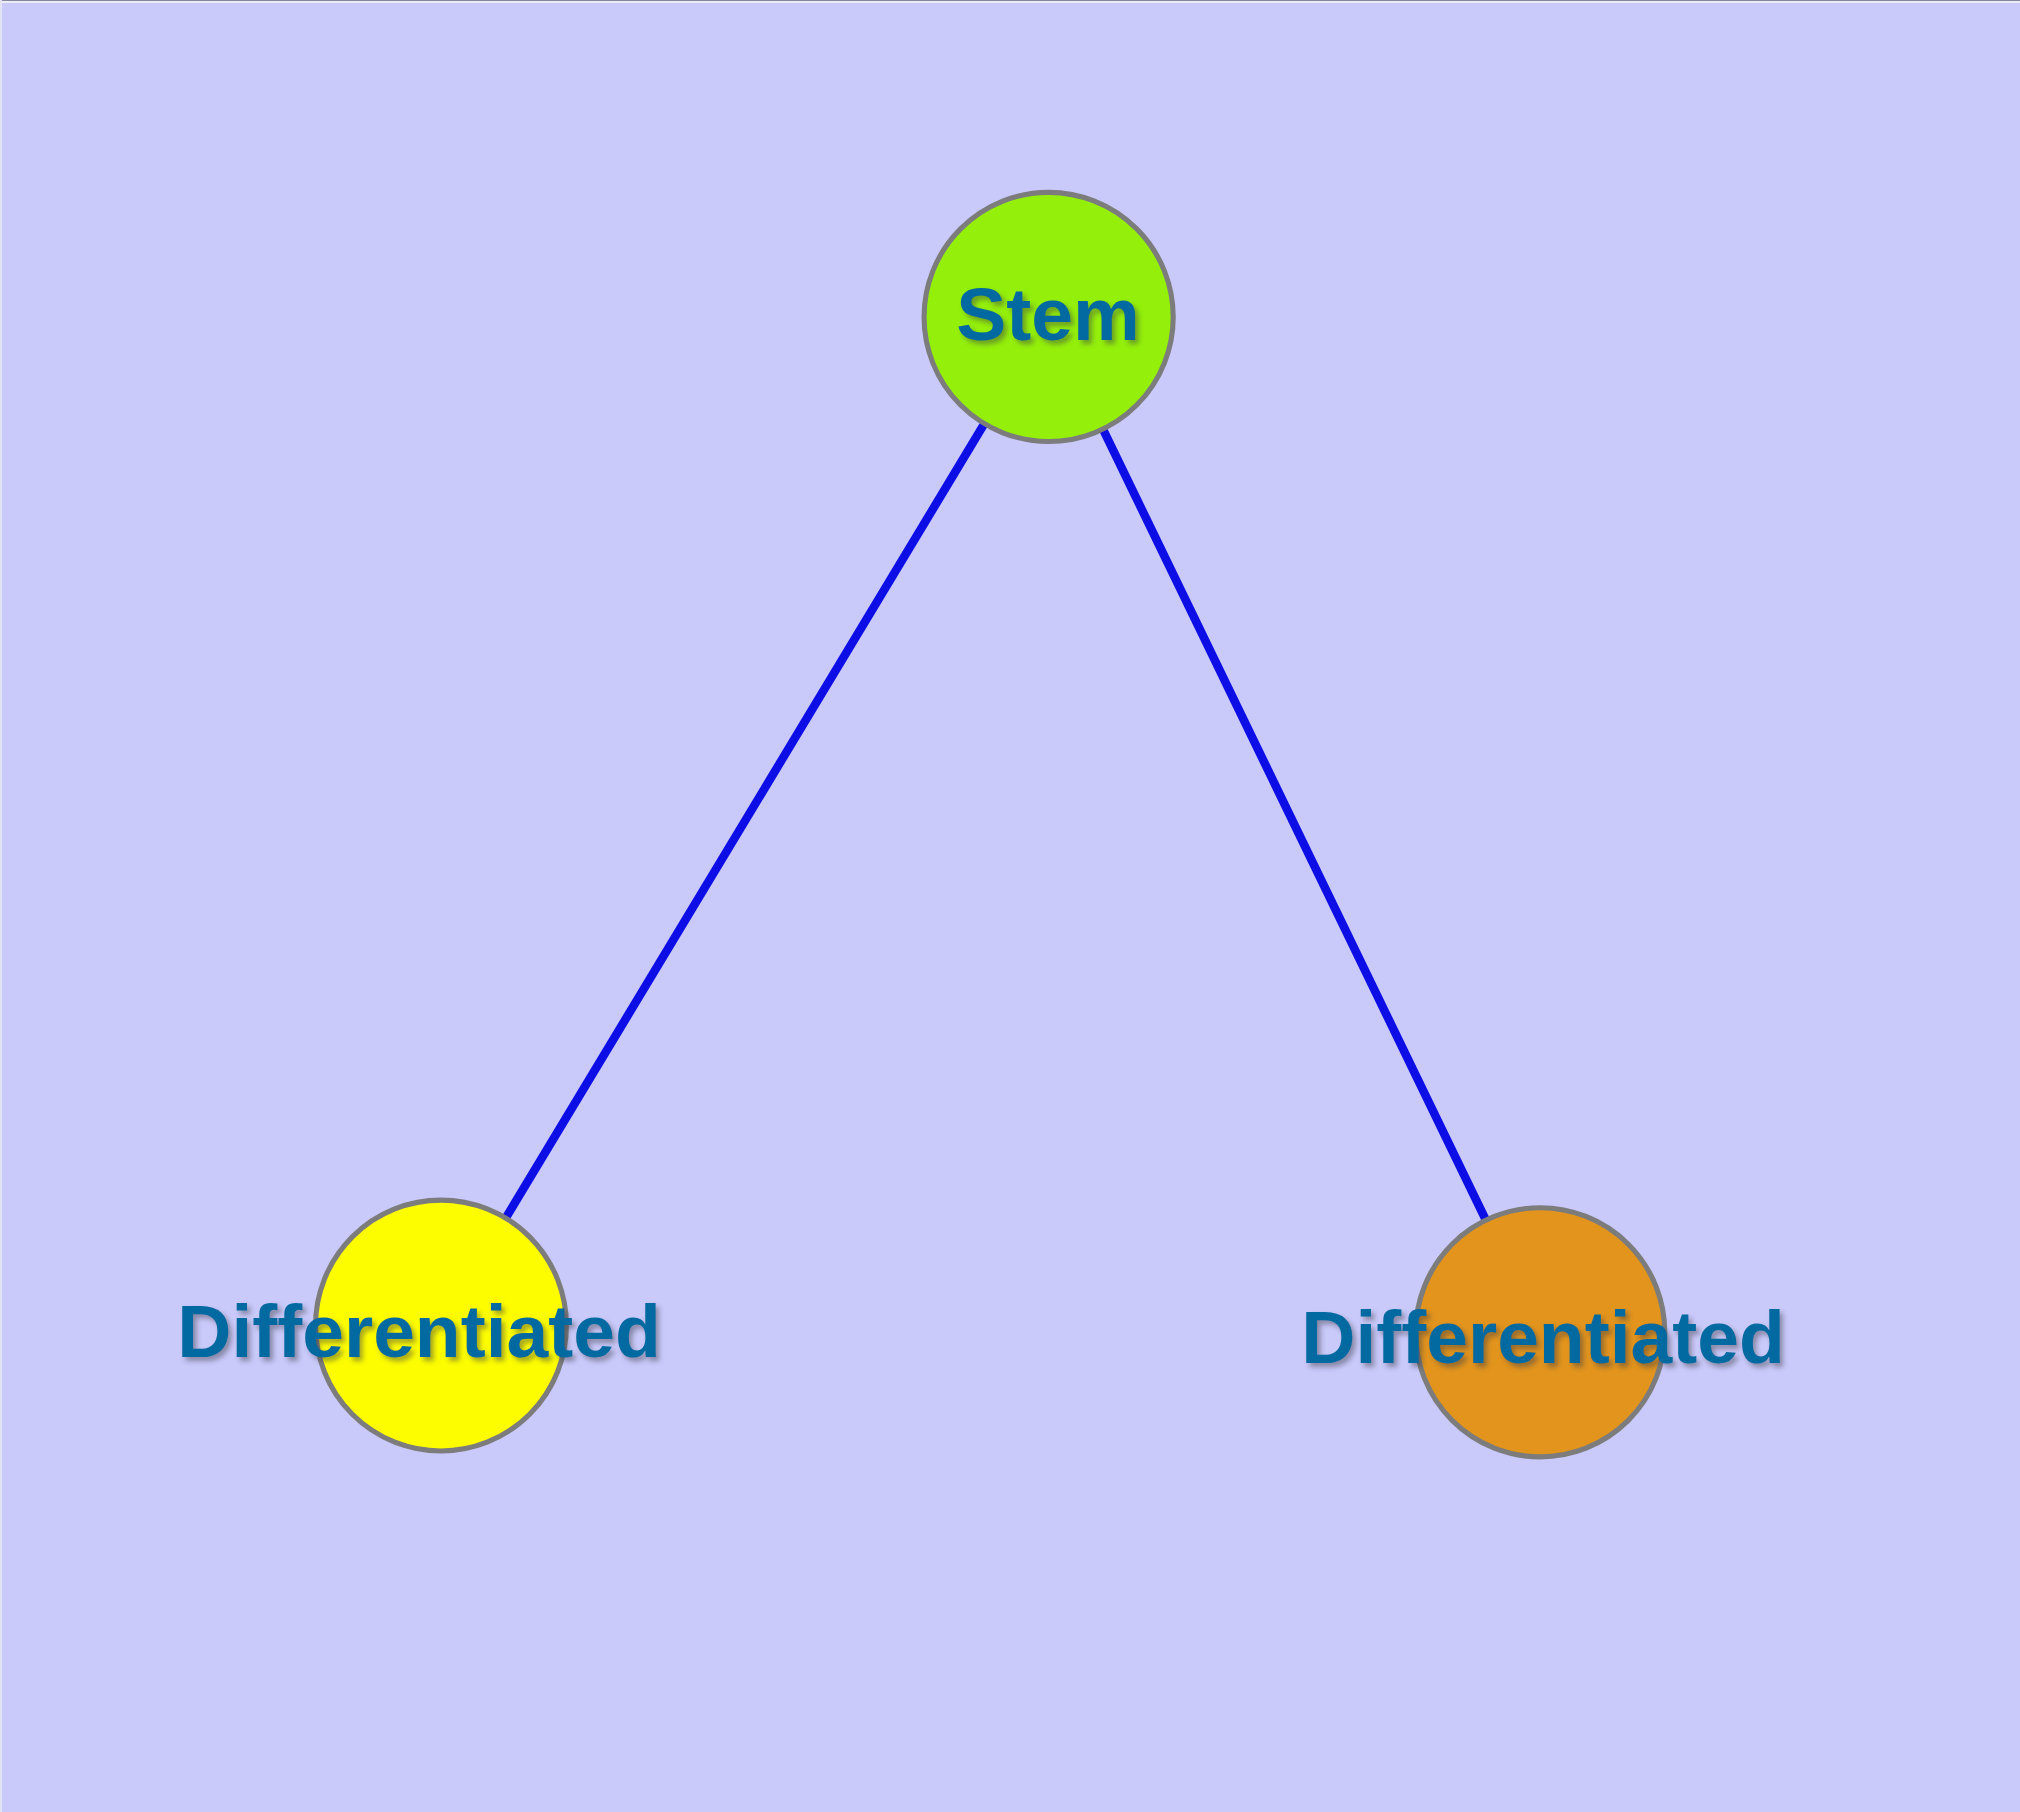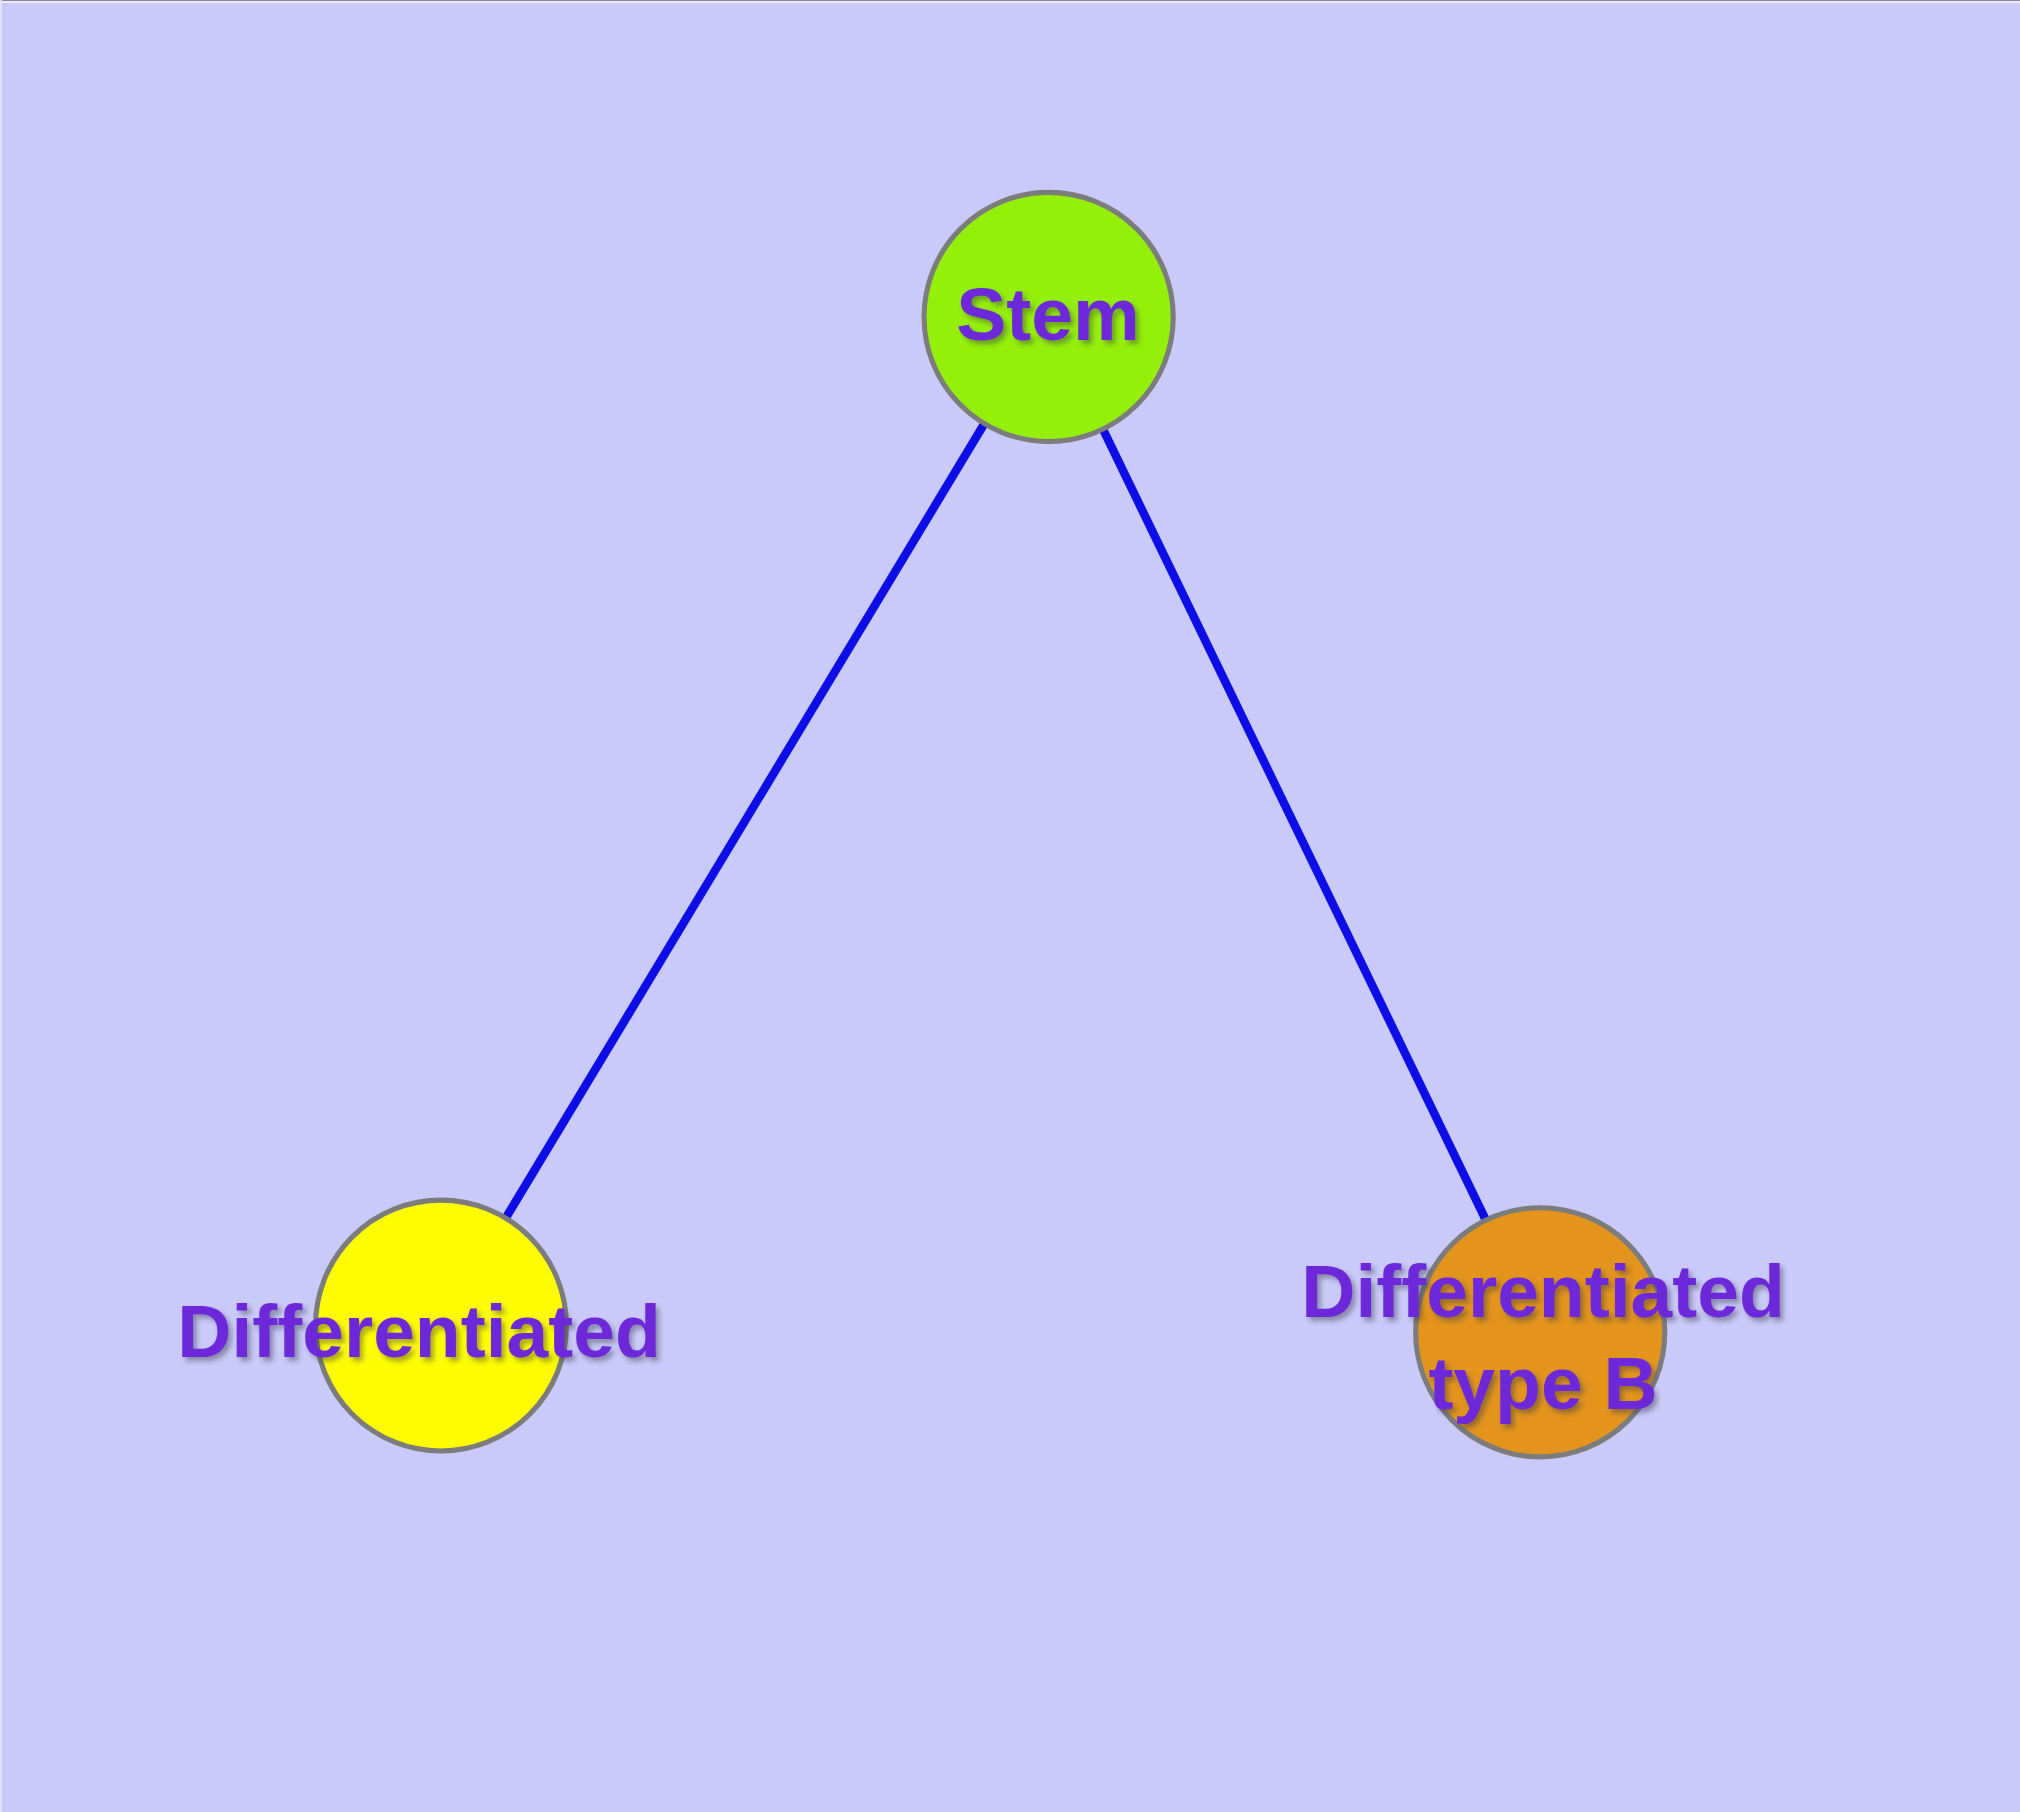--- a/index.html
+++ b/index.html
@@ -33,21 +33,21 @@
     z-index: 1;
   }
   .node-label {
     position: absolute;
     transform: translate(-50%, -50%);
     text-align: center;
     white-space: nowrap;
     font-weight: bold;
     font-size: 75px;
     line-height: 92px;
-    color: #6d28d9;
+    color: #0369a1;
     text-shadow: 3.4px 4.2px 5.1px rgba(60,60,70,0.45);
     z-index: 3;
   }
   .node-label .line { display: block; }
 </style>
 </head>
 <body>
 
 <div class="canvas" id="canvas" style="width: 2021px; height: 1812px; background: rgb(201, 201, 250);">
   <div class="edge-top"></div>
@@ -60,16 +60,15 @@
       <circle cx="1817" cy="1572" r="147" fill="#E2941D" stroke="#7C7C7C" stroke-width="6"></circle>
     </svg>
     <div class="node-label" style="left: 1048px; top: 314px;">
       <span class="line">Stem</span>
     </div>
     <div class="node-label" style="left: 419px; top: 1331px;">
       <span class="line">Differentiated</span>
     </div>
     <div class="node-label" style="left: 1543px; top: 1337px;">
       <span class="line">Differentiated</span>
-      <span class="line">type B</span>
     </div>
   </div>
 
 
 </body></html>

